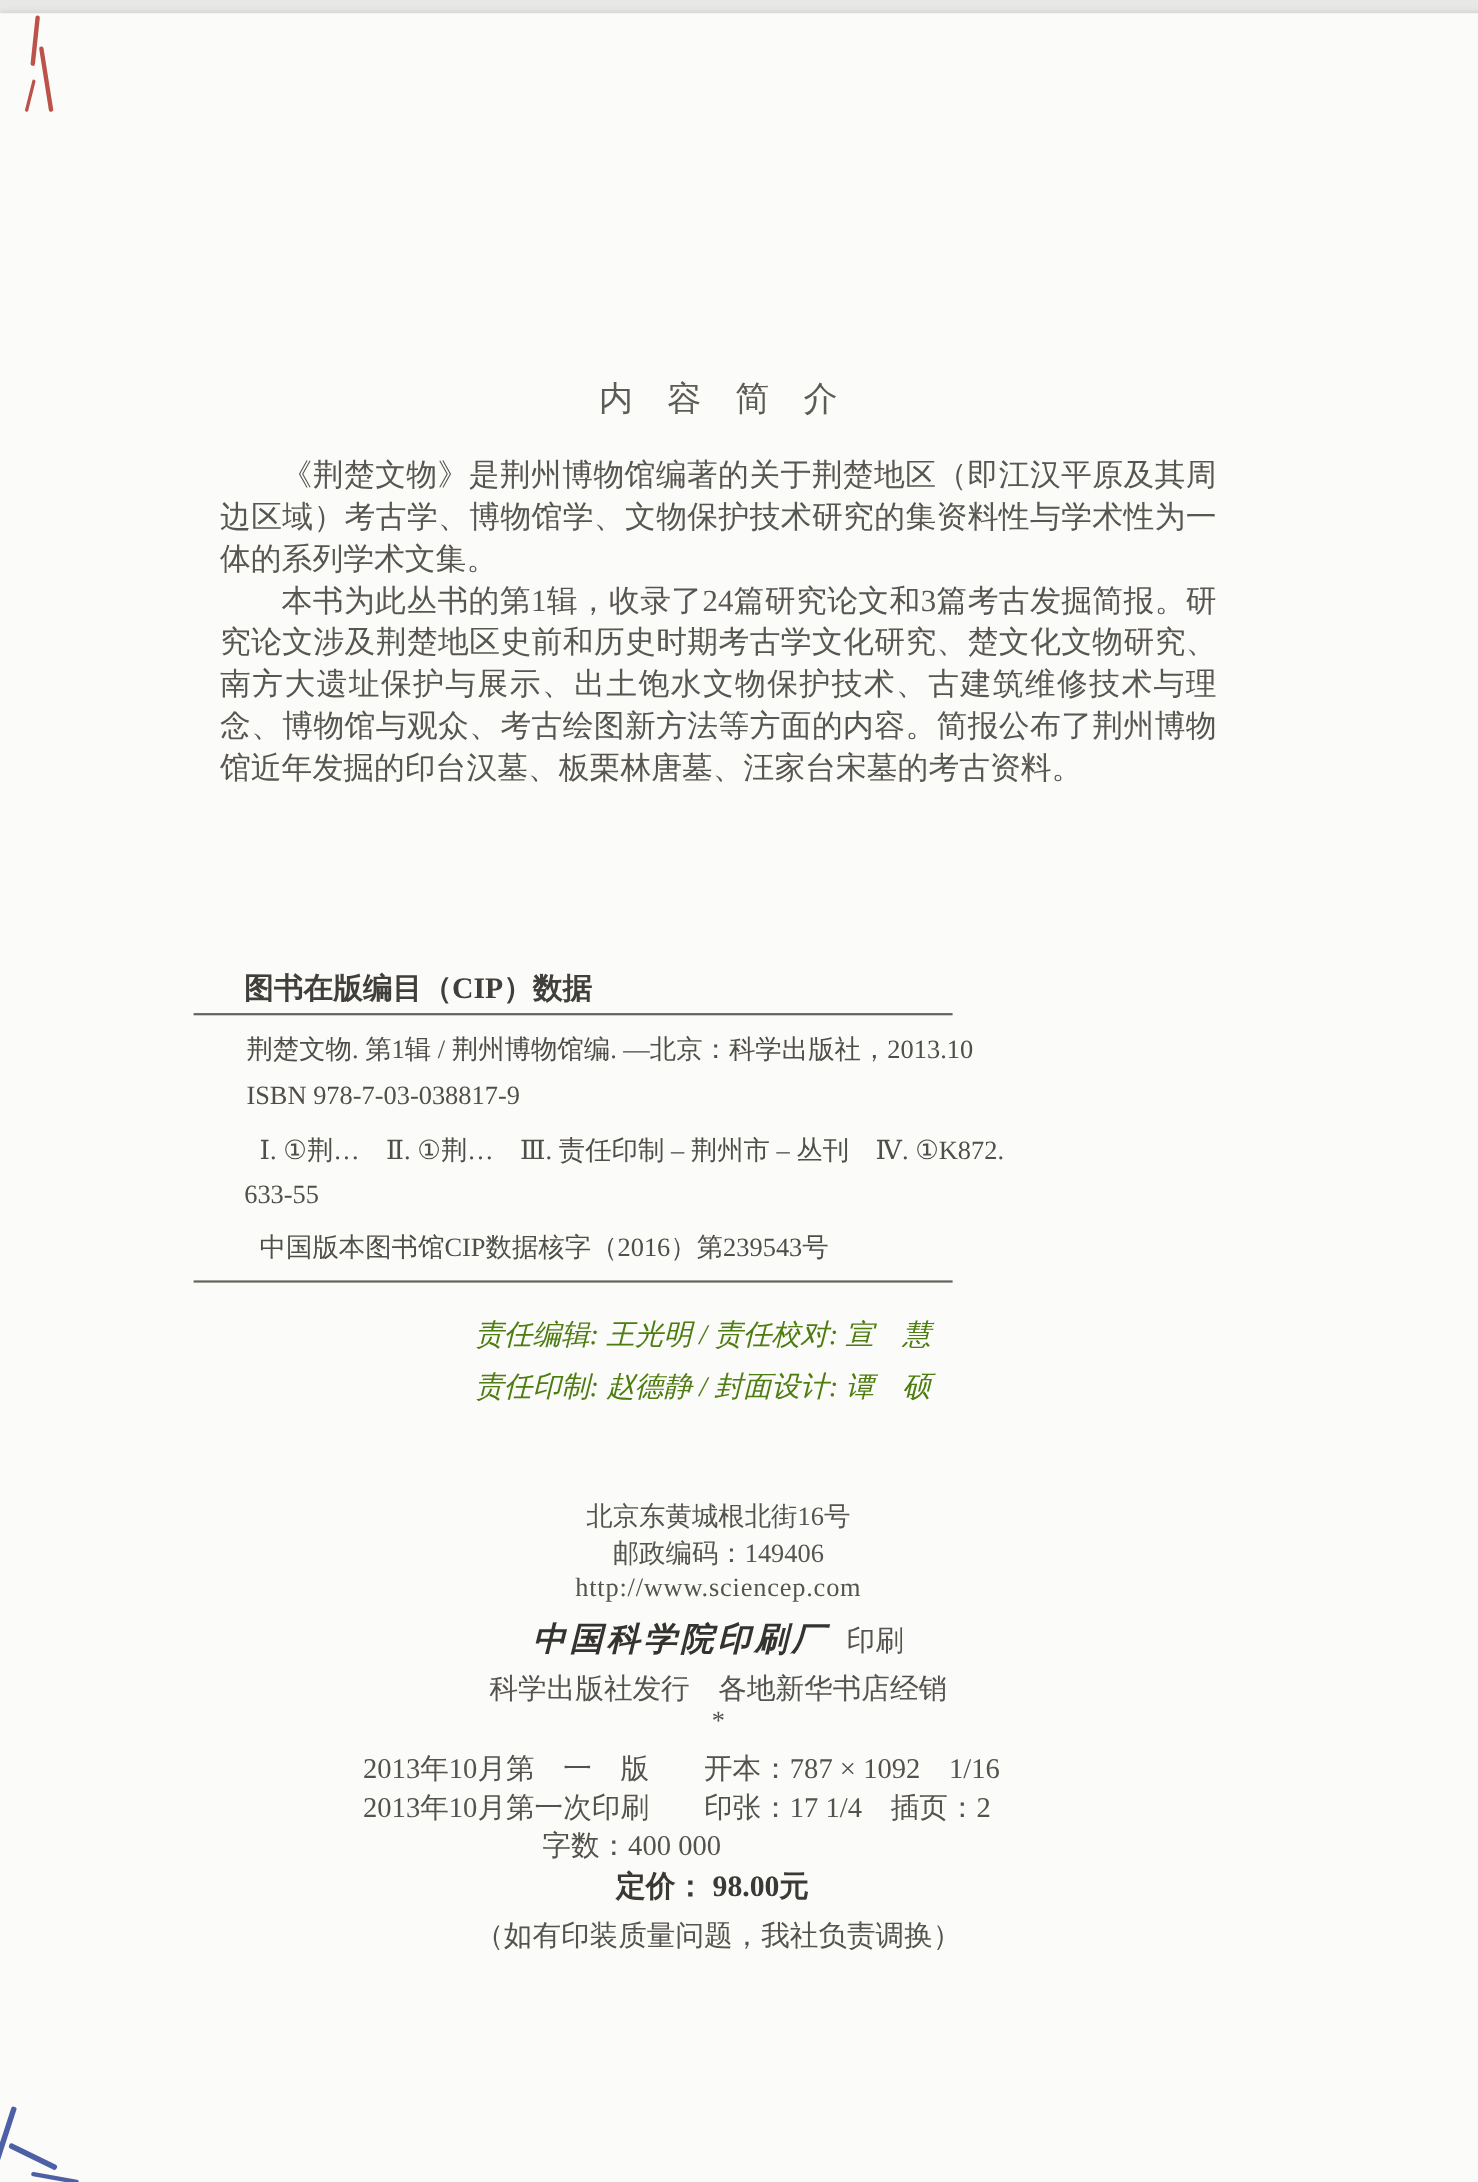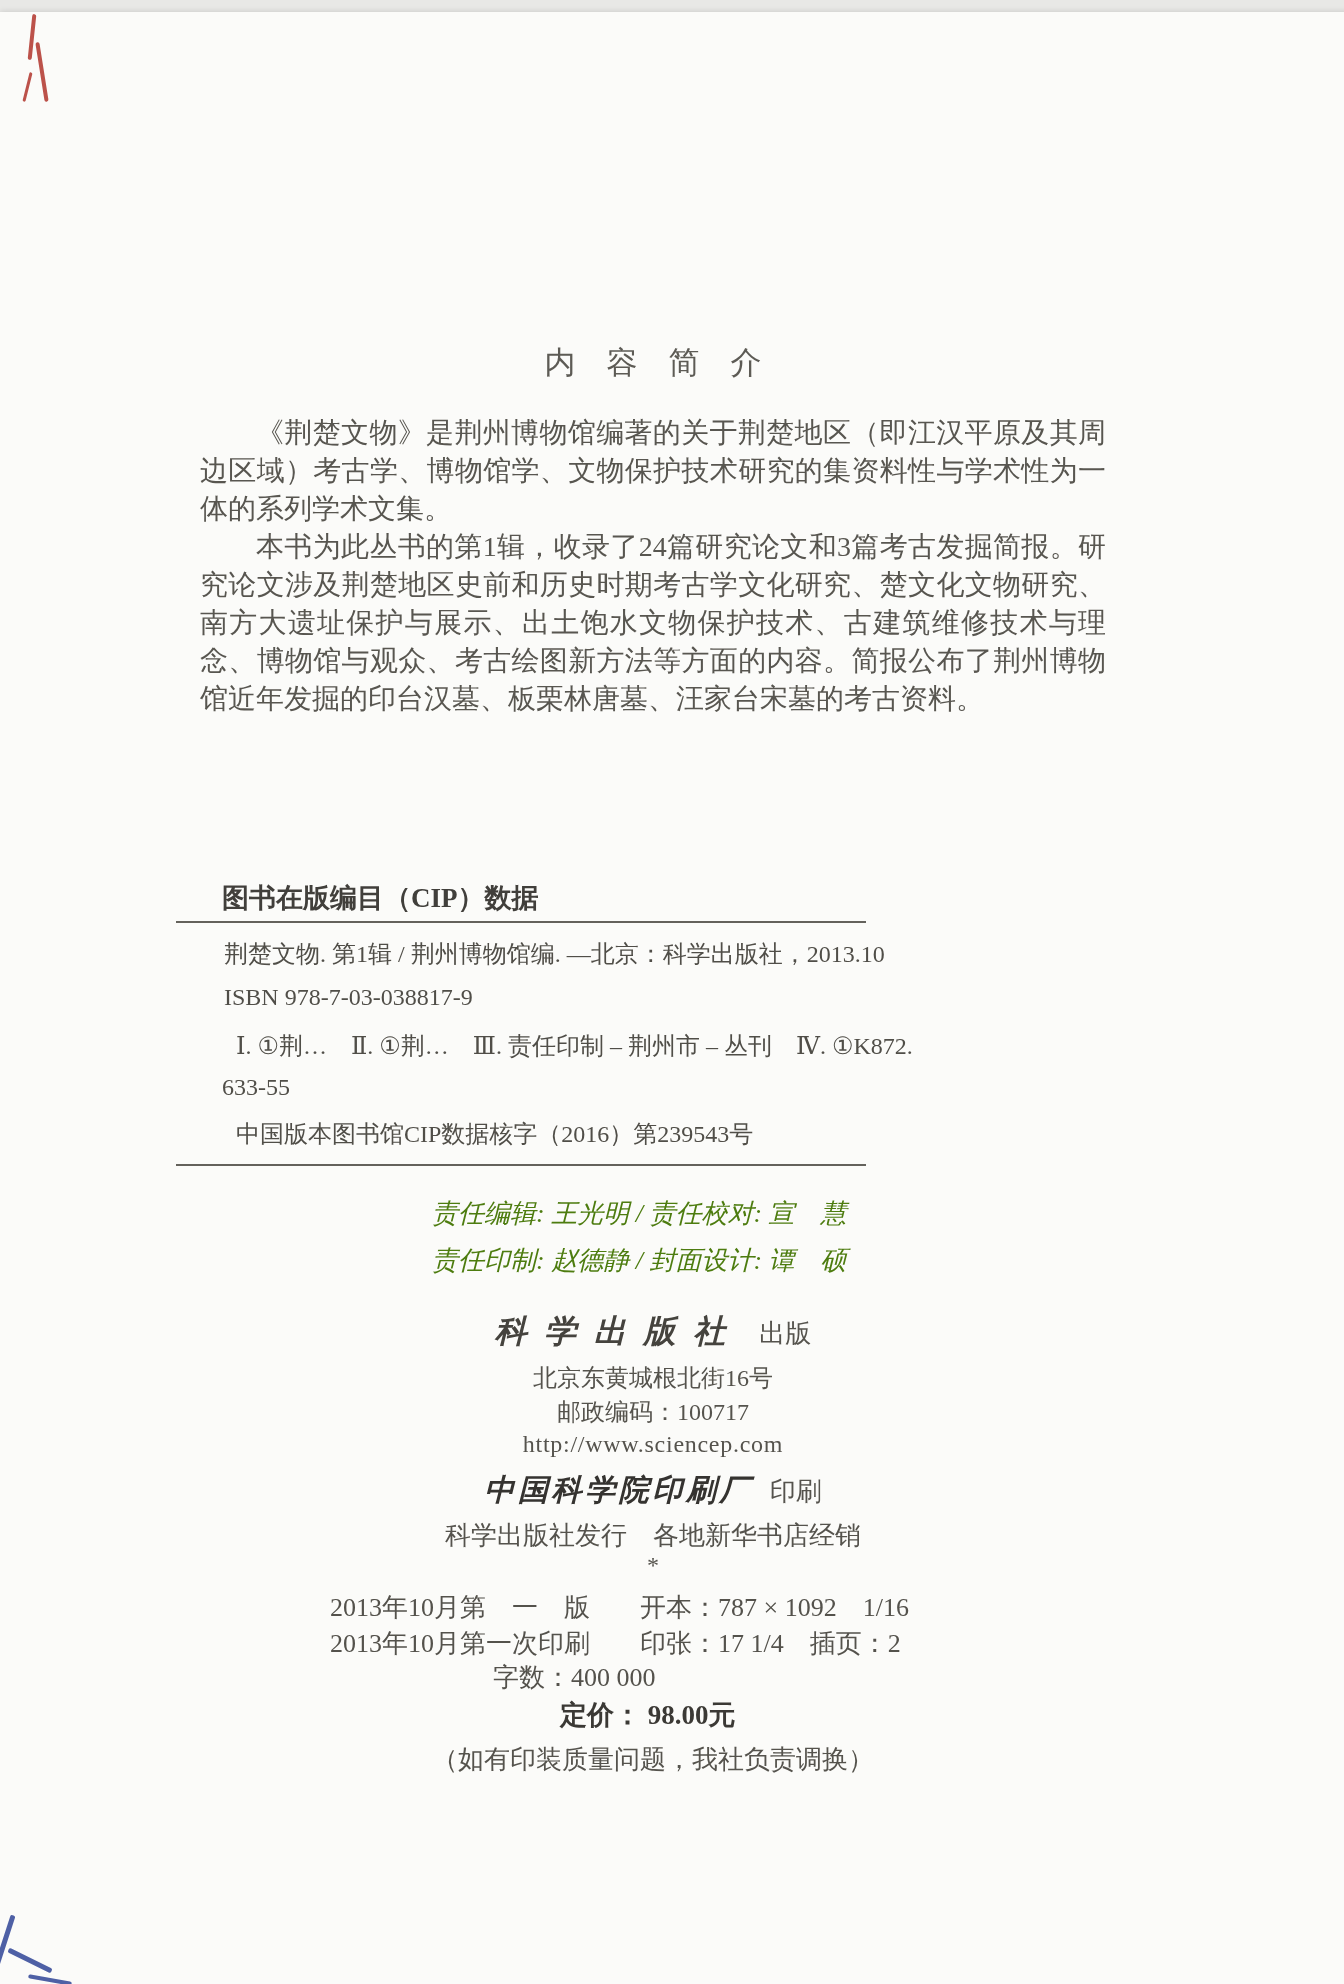--- a/index.html
+++ b/index.html
@@ -103,26 +103,22 @@
   <div class="abs cip-line cip-class">Ⅰ. ①荆…　Ⅱ. ①荆…　Ⅲ. 责任印制 – 荆州市 – 丛刊　Ⅳ. ①K872.</div>
   <div class="abs cip-line cip-class-wrap">633-55</div>
   <div class="abs cip-line cip-record">中国版本图书馆CIP数据核字（2016）第239543号</div>
   <div class="abs rule rule-bottom"></div>
 
   <div class="abs staff">
     <div>责任编辑: 王光明 / 责任校对: 宣　慧</div>
     <div>责任印制: 赵德静 / 封面设计: 谭　硕</div>
   </div>
 
-  <div class="abs centered pub-line">
-    <span class="calli">科学出版社</span>
-    <span class="pub-suffix">出版</span>
-  </div>
   <div class="abs centered addr-line">北京东黄城根北街16号</div>
-  <div class="abs centered post-line">邮政编码：100717</div>
+  <div class="abs centered post-line">邮政编码：149406</div>
   <div class="abs centered web-line">http://www.sciencep.com</div>
   <div class="abs centered printer-line">
     <span class="printer-calli">中国科学院印刷厂</span>
     <span class="pub-suffix">印刷</span>
   </div>
   <div class="abs centered dist-line">科学出版社发行　各地新华书店经销</div>
   <div class="abs centered star-line">*</div>
 
   <div class="abs pr edition-left">2013年10月第　一　版</div>
   <div class="abs pr edition-right">开本：787 × 1092　1/16</div>

